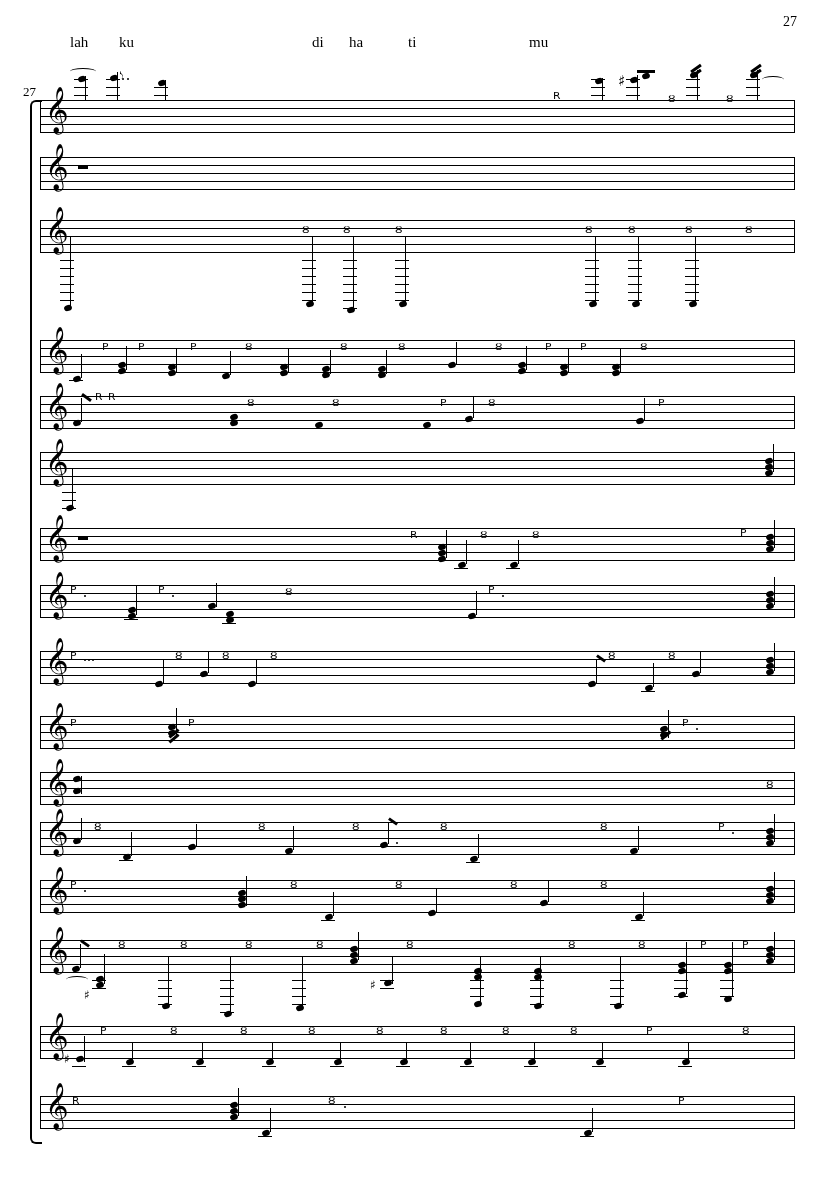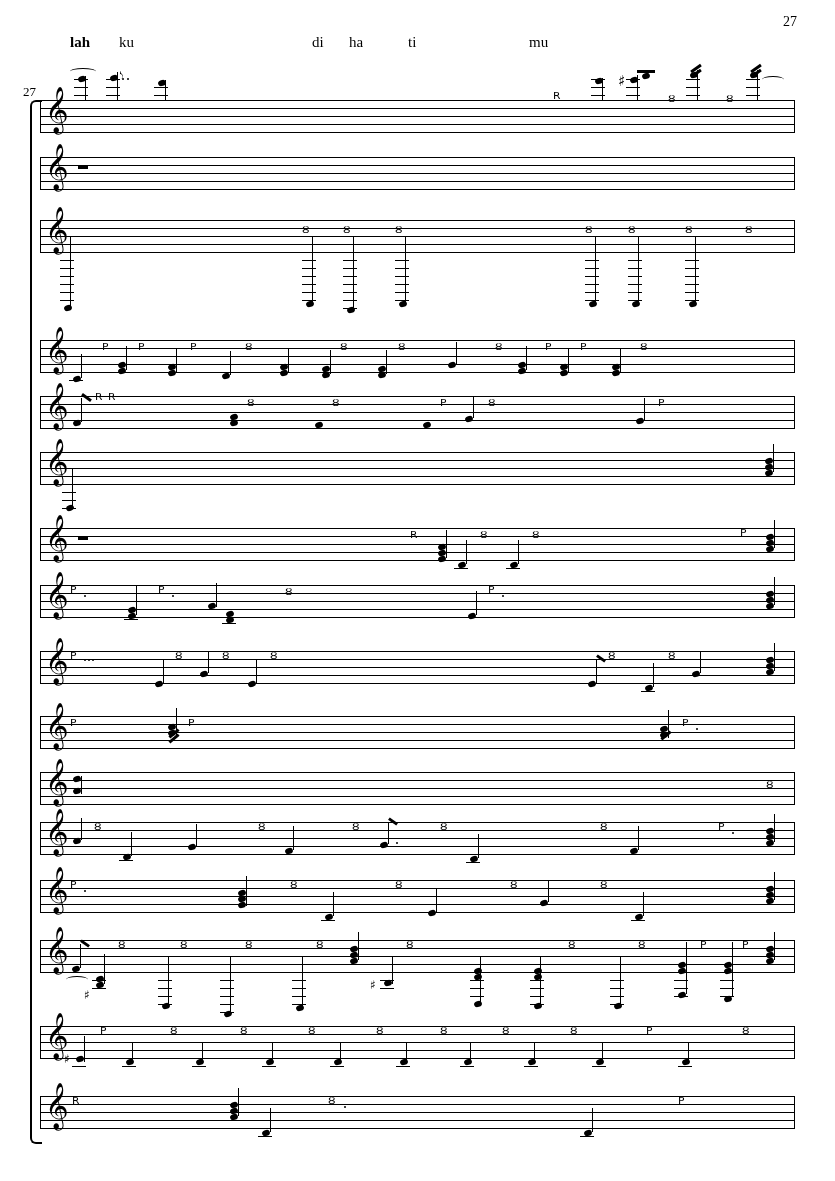--- a/index.html
+++ b/index.html
@@ -151,21 +151,21 @@
     background: #000;
   }
 </style>
 </head>
 <body>
 
 <div id="page">
 
   <div class="page-num" style="right:38px; top:14px;">27</div>
 
-  <div class="lyric" style="left:70px; top:34px;font-weight:bold;">lah</div>
+  <div class="lyric" style="left:70px; top:34px;">lah</div>
   <div class="lyric" style="left:119px; top:34px;">ku</div>
   <div class="lyric" style="left:312px; top:34px;">di</div>
   <div class="lyric" style="left:349px; top:34px;">ha</div>
   <div class="lyric" style="left:408px; top:34px;">ti</div>
   <div class="lyric" style="left:529px; top:34px;">mu</div>
 
   <div class="meas-num" style="left:23px; top:84px;">27</div>
 
   <div class="brace" style="top:100px; height:1040px;"></div>
 

